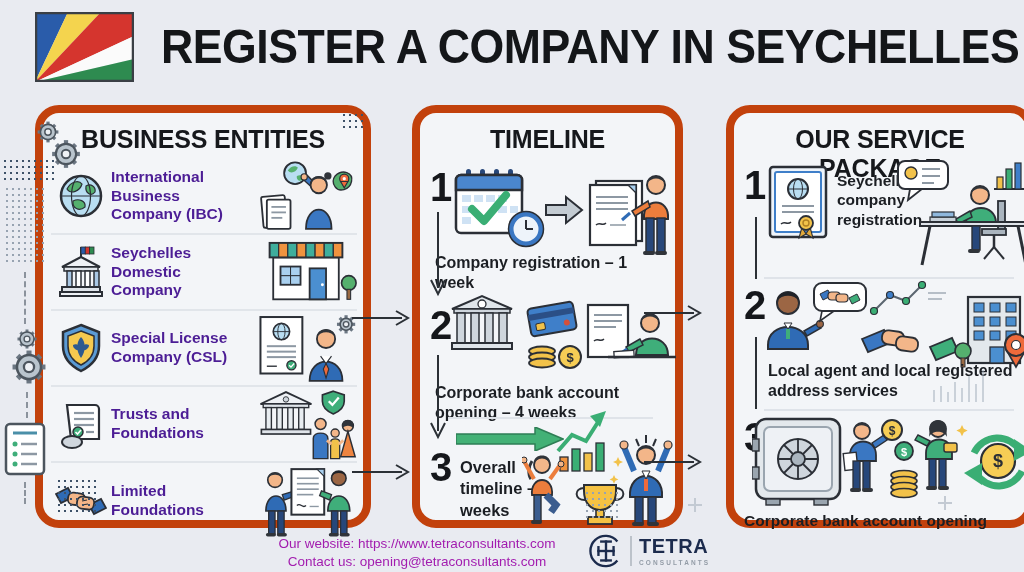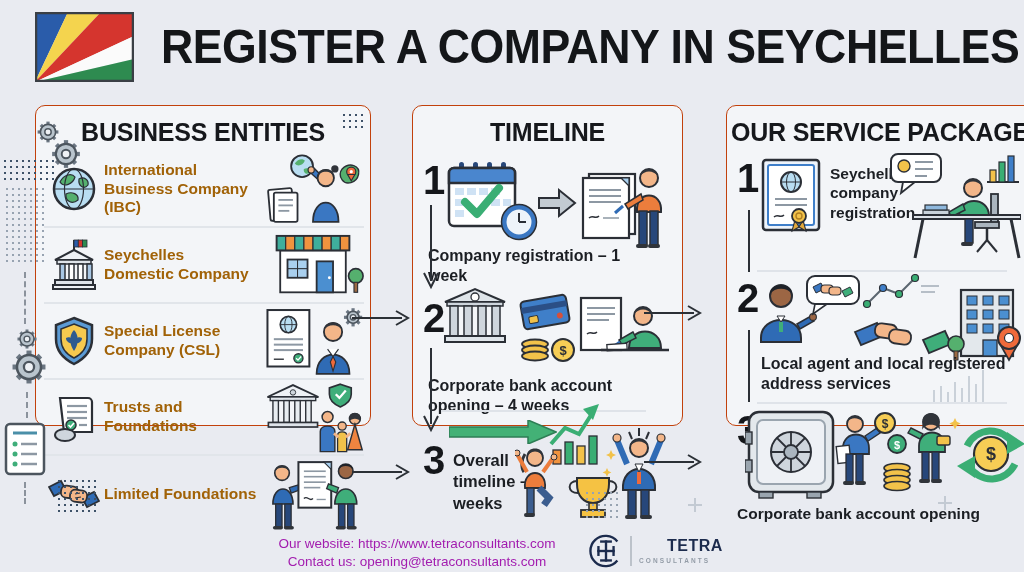--- a/index.html
+++ b/index.html
@@ -10,34 +10,34 @@
   }
   .abs { position:absolute; }
   
   .flag { position:absolute; left:35px; top:12px; }
   .title {
     position:absolute; left:161px; top:14px; font-size:48px; font-weight:800;
     letter-spacing:-0.5px; color:#141619; white-space:nowrap;
     transform:scaleX(.93); transform-origin:left top; line-height:66px;
   }
   
-  .panel { position:absolute; top:105px; height:321px; background:#f3f5f8;
-    border:1px solid #c2410c; border-radius:10px; z-index:1; }
+  .panel { position:absolute; top:105px; height:423px; background:#f3f5f8;
+    border:8px solid #c2410c; border-radius:24px; z-index:1; }
   .p1 { left:35px; width:336px; }
   .p2 { left:412px; width:271px; }
   .p3 { left:682px; width:308px;margin-left:44px; }
   .panel h2 { text-align:center; font-size:25px; font-weight:800; letter-spacing:-.2px;
     margin-top:12px; color:#16181c; }
   
   .be-rows { position:absolute; left:8px; right:6px; top:46px; bottom:5px;
     display:flex; flex-direction:column; }
   .be-row { flex:1; display:flex; align-items:center; gap:4px; border-top:2px solid #e1e5ea; padding-left:4px; }
   .be-row:first-child { border-top:none; }
   .be-icon { flex:0 0 52px; display:flex; justify-content:center; align-items:center; }
-  .be-label { flex:1; font-size:15.5px; font-weight:700; line-height:1.22; color:#a16207; }
+  .be-label { flex:1; font-size:15.5px; font-weight:700; line-height:1.22; color:#4c1d95; }
   .be-art { flex:0 0 102px; display:flex; justify-content:center; align-items:center; }
   
   .num { position:absolute; font-size:40px; font-weight:800; color:#15171b;
     line-height:1; letter-spacing:-1px; }
   .cap { position:absolute; text-align:left; font-size:16px; font-weight:700;
     line-height:1.25; color:#1b1e23; }
   .cap-left { text-align:left; }
   .sep { position:absolute; height:2px; background:#dfe3e9; }
   .vline { position:absolute; width:2px; background:#2b3036; }
   .conn { position:absolute; z-index:6; }
@@ -49,21 +49,21 @@
   .cross { position:absolute; width:14px; height:14px; z-index:2; }
   .cross:before, .cross:after { content:""; position:absolute; background:#c3cad3; }
   .cross:before { left:6px; top:0; width:2px; height:14px; }
   .cross:after { left:0; top:6px; width:14px; height:2px; }
   
   .f-lines { position:absolute; left:252px; top:535px; width:330px; text-align:center;
     font-size:13.5px; color:#a21caf; line-height:1.32; }
   .f-lines span { display:block; }
   .logo { position:absolute; left:589px; top:534px; display:flex; align-items:center; gap:7px; z-index:2; }
   .logo-div { width:2px; height:30px; background:#bcc2ca; }
-  .brand { font-size:16px; font-weight:800; color:#1c2b4d; letter-spacing:.5px; line-height:1;margin-left:28px; }
+  .brand { font-size:20px; font-weight:800; color:#1c2b4d; letter-spacing:.5px; line-height:1; }
   .brand-sub { font-size:6.5px; color:#939ca7; letter-spacing:2.1px; margin-top:3px; font-weight:700; }
 </style>
 </head>
 <body>
 
 <div class="stage">
 
   <svg class="flag" width="99" height="70" viewBox="0 0 99 70">
     <polygon points="0,0 33,0 0,70" fill="#2a5caa"></polygon>
     <polygon points="33,0 66,0 0,70" fill="#f4d44e"></polygon>

